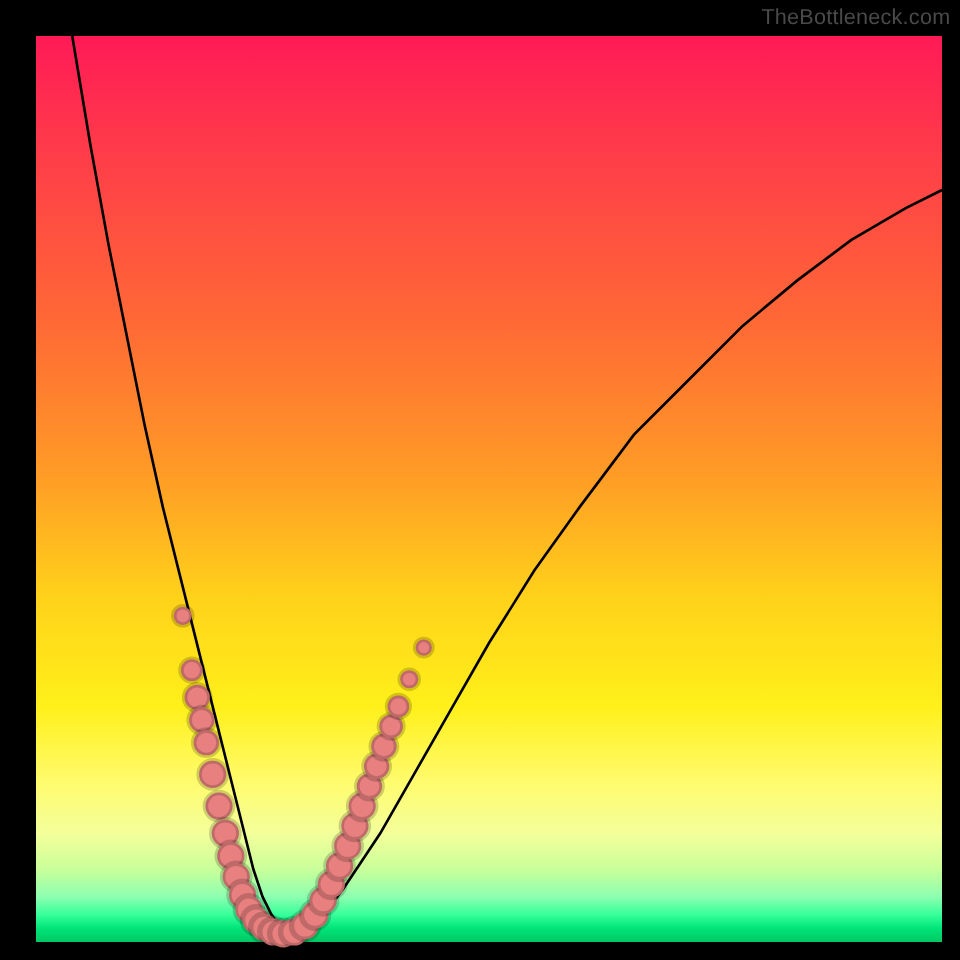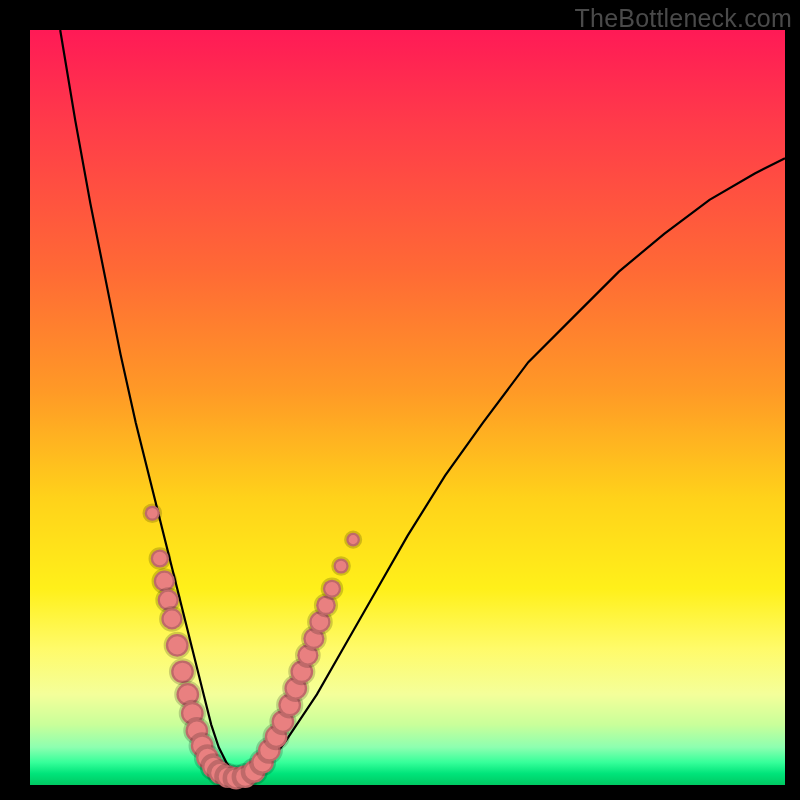--- a/index.html
+++ b/index.html
@@ -45,21 +45,21 @@
       #36ff9a 97%,
       #00e47a 98.5%,
       #00c862 100%
     );
   }
   .watermark {
     position: absolute;
     top: 4px;
     right: 8px;
     color: #4a4a4a;
-    font-size: 25px;
+    font-size: 18px;
     font-weight: 500;
     letter-spacing: 0.2px;
     user-select: none;
   }
   svg.curve {
     position: absolute;
     inset: 0;
     width: 100%;
     height: 100%;
     overflow: visible;

